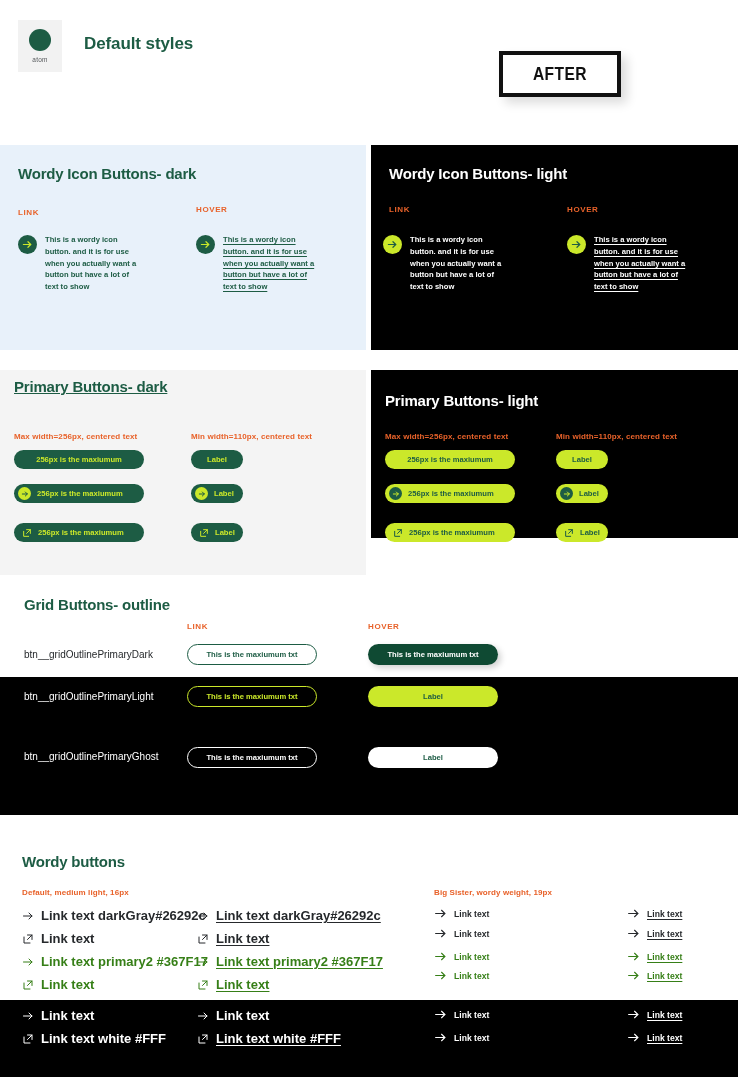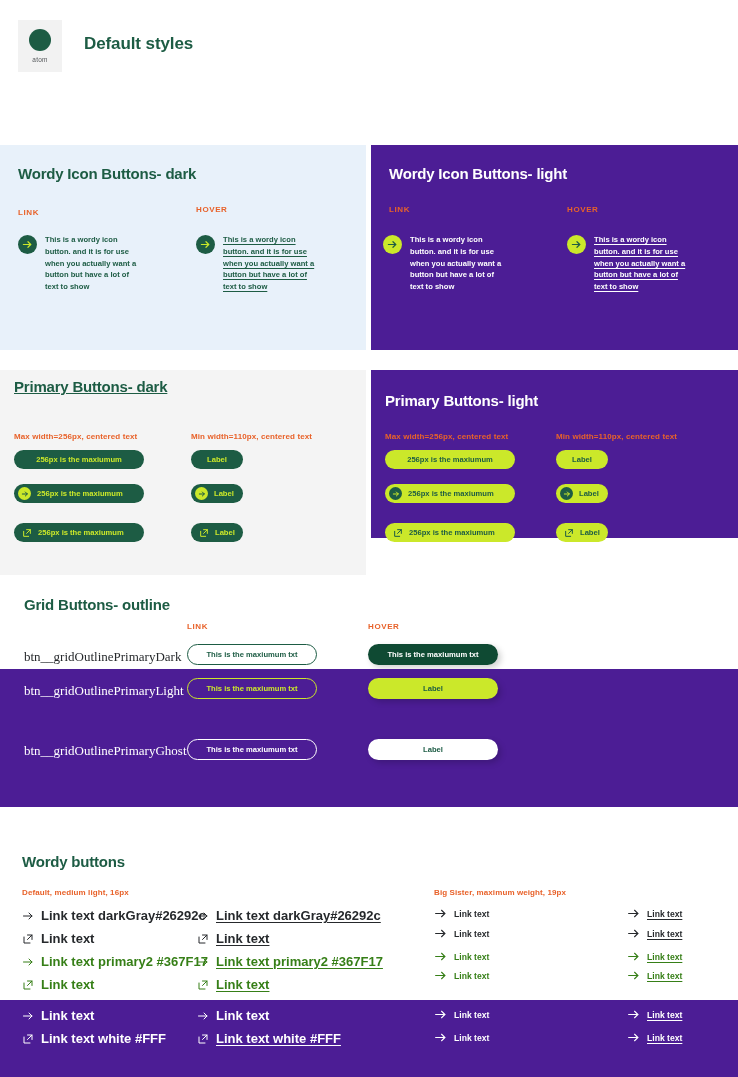--- a/index.html
+++ b/index.html
@@ -37,21 +37,21 @@
   .after-badge span {
     font-size: 19px; font-weight: bold; letter-spacing: .5px;
     color: #111111; font-family: "Liberation Sans Narrow", "Liberation Sans", sans-serif;
     transform: scaleX(.82); display: inline-block;
   }
 
   
   .band { position: relative; }
   .panel { position: absolute; }
   .panel-blue  { background: #e8f1fa; }
-  .panel-green { background: #4c1d95; }
+  .panel-green { background: #000000; }
   .panel-gray  { background: #f4f4f4; }
   .panel-white { background: #ffffff; }
 
   .panel-title { font-size: 15px; font-weight: bold; letter-spacing: -.2px; }
   .t-dark  { color: #1d5c44; }
   .t-light { color: #ffffff; }
 
   .caption { font-size: 8px; color: #e8622a; font-weight: bold; letter-spacing: .1px; }
   .caption-up { font-size: 8px; color: #e8622a; font-weight: bold; letter-spacing: .6px; }
 
@@ -91,21 +91,21 @@
   .p-solid-ghost   { background: #ffffff; color: #1d5c44; }
   .shadowed { box-shadow: 3px 3px 6px rgba(0,0,0,.18); }
 
   .mini-circle {
     width: 13px; height: 13px; border-radius: 50%; flex: 0 0 auto;
     display: flex; align-items: center; justify-content: center;
   }
   .mc-lime { background: #cbe82a; }
   .mc-dark { background: #1d5c44; }
 
-  .grid-row-label { font-size: 13px; color: #26292c; font-family: Liberation Serif, serif; }
+  .grid-row-label { font-size: 10px; color: #26292c; }
 
   
   .tlink { display: flex; align-items: center; gap: 7px; }
   .tlink-label { font-size: 13px; font-weight: bold; white-space: nowrap; }
   .tlink-big .tlink-label { font-size: 8.6px; }
   .lk-gray  { color: #26292c; }
   .lk-green { color: #367f17; }
   .lk-white { color: #ffffff; }
   .ico { flex: 0 0 auto; display: block; }
 
@@ -113,20 +113,23 @@
 </style>
 </head>
 <body>
 
 <div class="header">
   <div class="atom-badge">
     <div class="atom-circle"></div>
     <div class="atom-label">atom</div>
   </div>
   <div class="page-title">Default styles</div>
+  <div class="after-badge">
+    <span>AFTER</span>
+  </div>
 </div>
 
 <div class="band" style="position:absolute;left:0;top:145px;width:738px;height:205px;">
 
   <div class="panel panel-blue" style="left:0;top:0;width:366px;height:205px;padding-left:20px;">
     <div class="panel-title t-dark" style="position:absolute;left:18px;top:20px;">Wordy Icon Buttons- dark</div>
     <div class="caption-up" style="position:absolute;left:18px;top:63px;">LINK</div>
     <div class="caption-up" style="position:absolute;left:196px;top:60px;">HOVER</div>
 
     <div class="wordy" style="position:absolute;left:18px;top:89px;">
@@ -292,21 +295,21 @@
 
     <div class="grid-row-label" style="position:absolute;left:24px;top:69px;">btn__gridOutlinePrimaryDark</div>
     <div class="pill pill-grid p-outline-dark" style="position:absolute;left:187px;top:64px;">
       <span>This is the maxiumum txt</span>
     </div>
     <div class="pill pill-grid p-solid-dark shadowed" style="position:absolute;left:368px;top:64px;">
       <span>This is the maxiumum txt</span>
     </div>
   </div>
 
-  <div class="panel panel-green" style="left:0;top:89px;width:738px;height:138px;">
+  <div class="panel panel-green" style="left:0;top:97px;width:738px;height:138px;">
     <div class="grid-row-label" style="position:absolute;left:24px;top:14px;color:#ffffff;">btn__gridOutlinePrimaryLight</div>
     <div class="pill pill-grid p-outline-light" style="position:absolute;left:187px;top:9px;">
       <span>This is the maxiumum txt</span>
     </div>
     <div class="pill pill-grid p-solid-light shadowed" style="position:absolute;left:368px;top:9px;">
       <span>Label</span>
     </div>
 
     <div class="grid-row-label" style="position:absolute;left:24px;top:74px;color:#ffffff;">btn__gridOutlinePrimaryGhost</div>
     <div class="pill pill-grid p-outline-ghost" style="position:absolute;left:187px;top:70px;">
@@ -316,21 +319,21 @@
       <span>Label</span>
     </div>
   </div>
 </div>
 
 <div class="band" style="position:absolute;left:0;top:835px;width:738px;height:242px;">
 
   <div class="panel panel-white" style="left:0;top:0;width:738px;height:165px;">
     <div class="panel-title t-dark" style="position:absolute;left:22px;top:18px;">Wordy buttons</div>
     <div class="caption" style="position:absolute;left:22px;top:53px;">Default, medium light, 16px</div>
-    <div class="caption" style="position:absolute;left:434px;top:53px;">Big Sister, maximum weight, 19px</div>
+    <div class="caption" style="position:absolute;left:434px;top:53px;">Big Sister, wordy weight, 19px</div>
 
     <div class="tlink" style="position:absolute;left:22px;top:73px;">
       <span class="ico">
           <svg width="12" height="12" viewBox="0 0 24 24" fill="none" stroke="#26292c" stroke-width="2" stroke-linecap="round" stroke-linejoin="round">
             <line x1="3" y1="12" x2="20" y2="12"></line>
             <polyline points="14 6 20 12 14 18"></polyline>
           </svg>
         </span>
       <span class="tlink-label lk-gray">Link text darkGray#26292c</span>
     </div>

